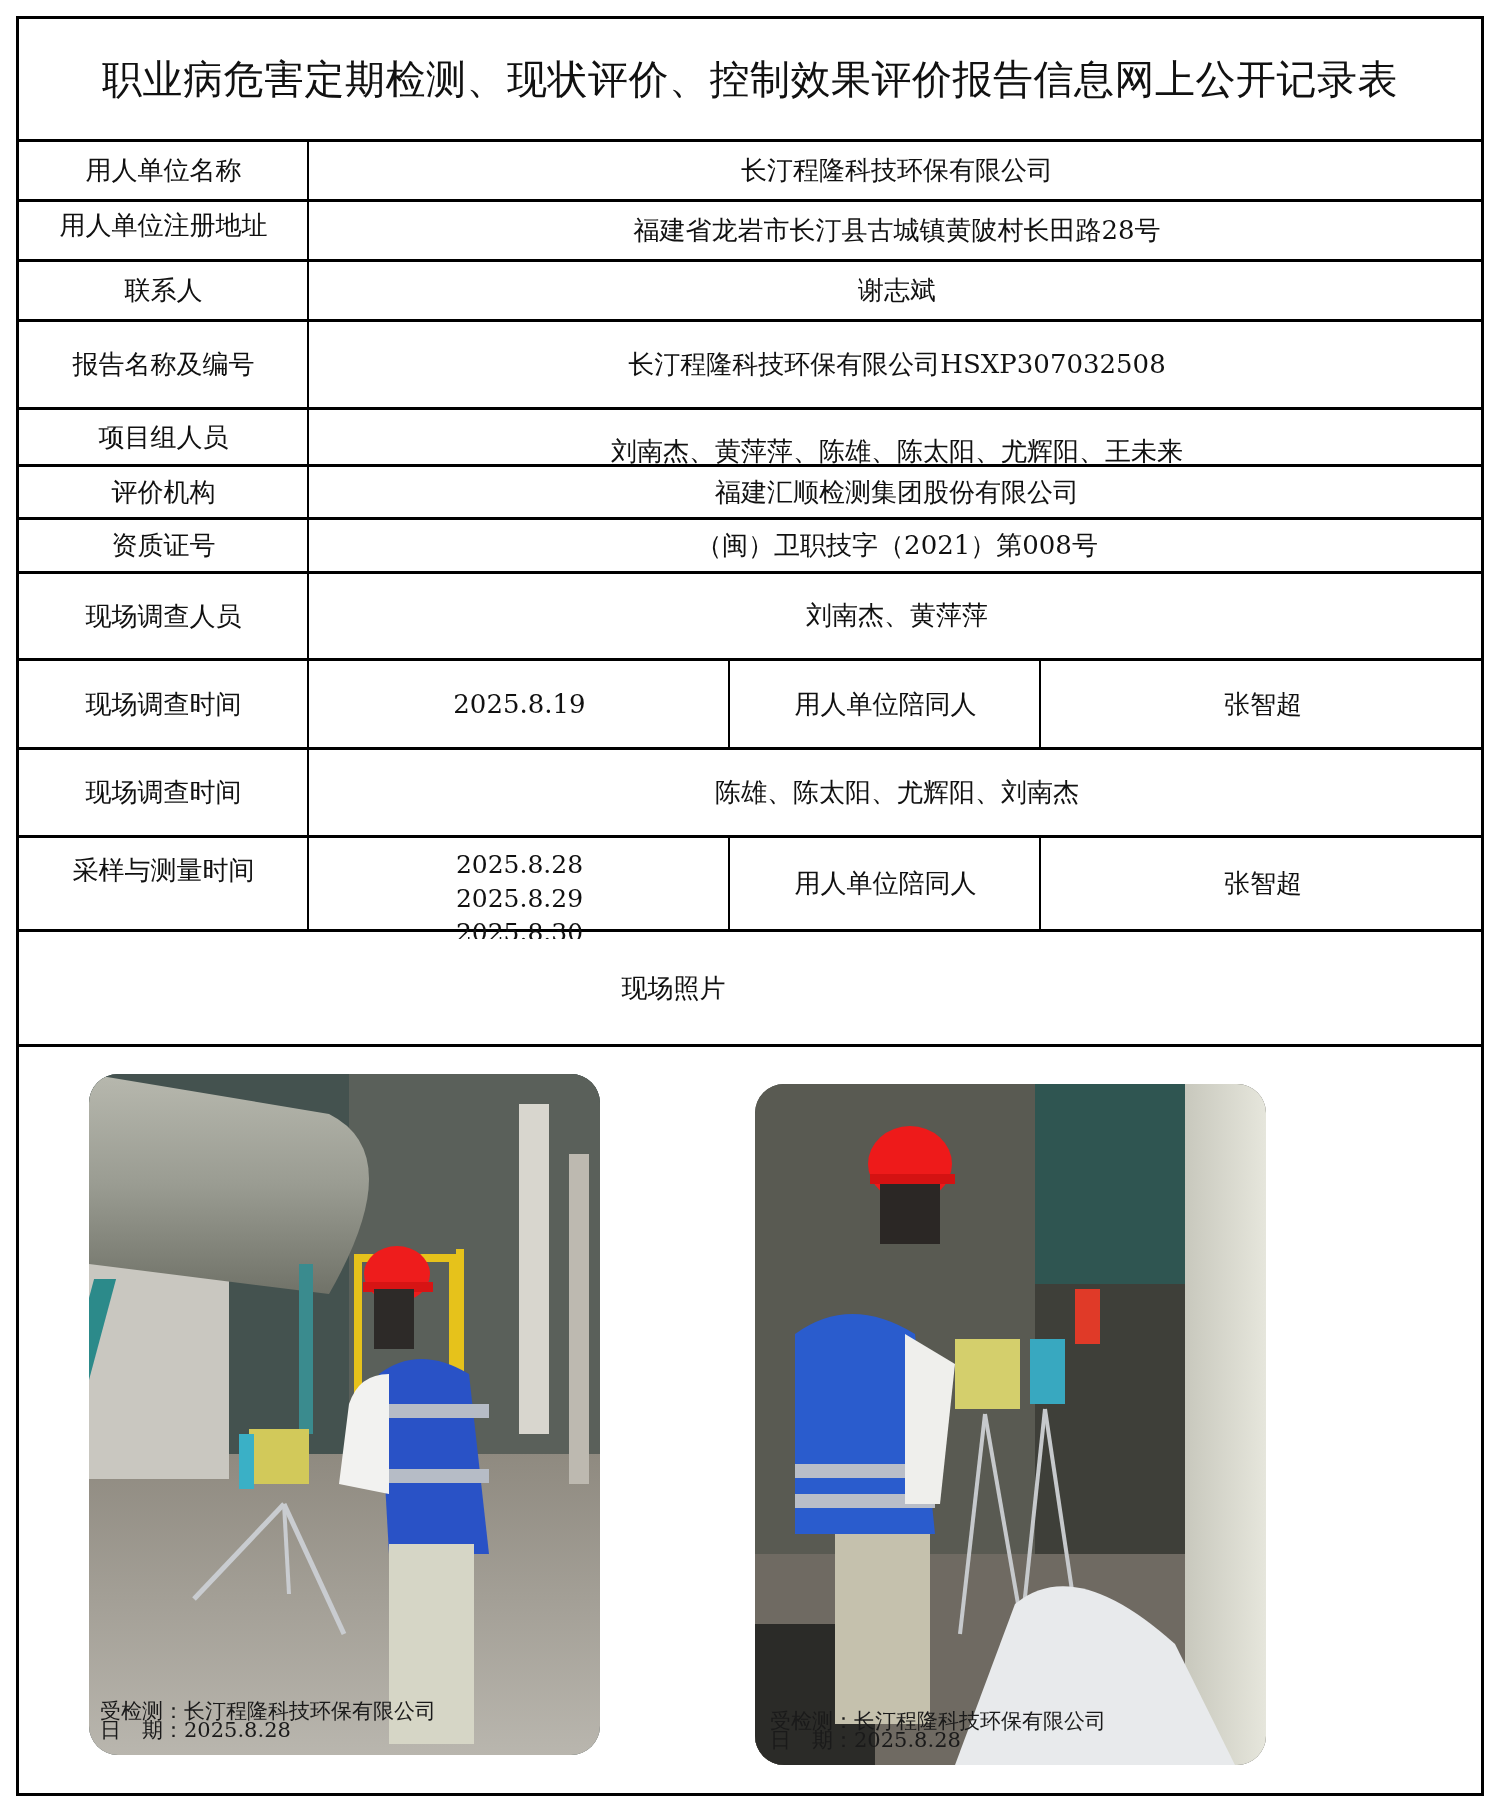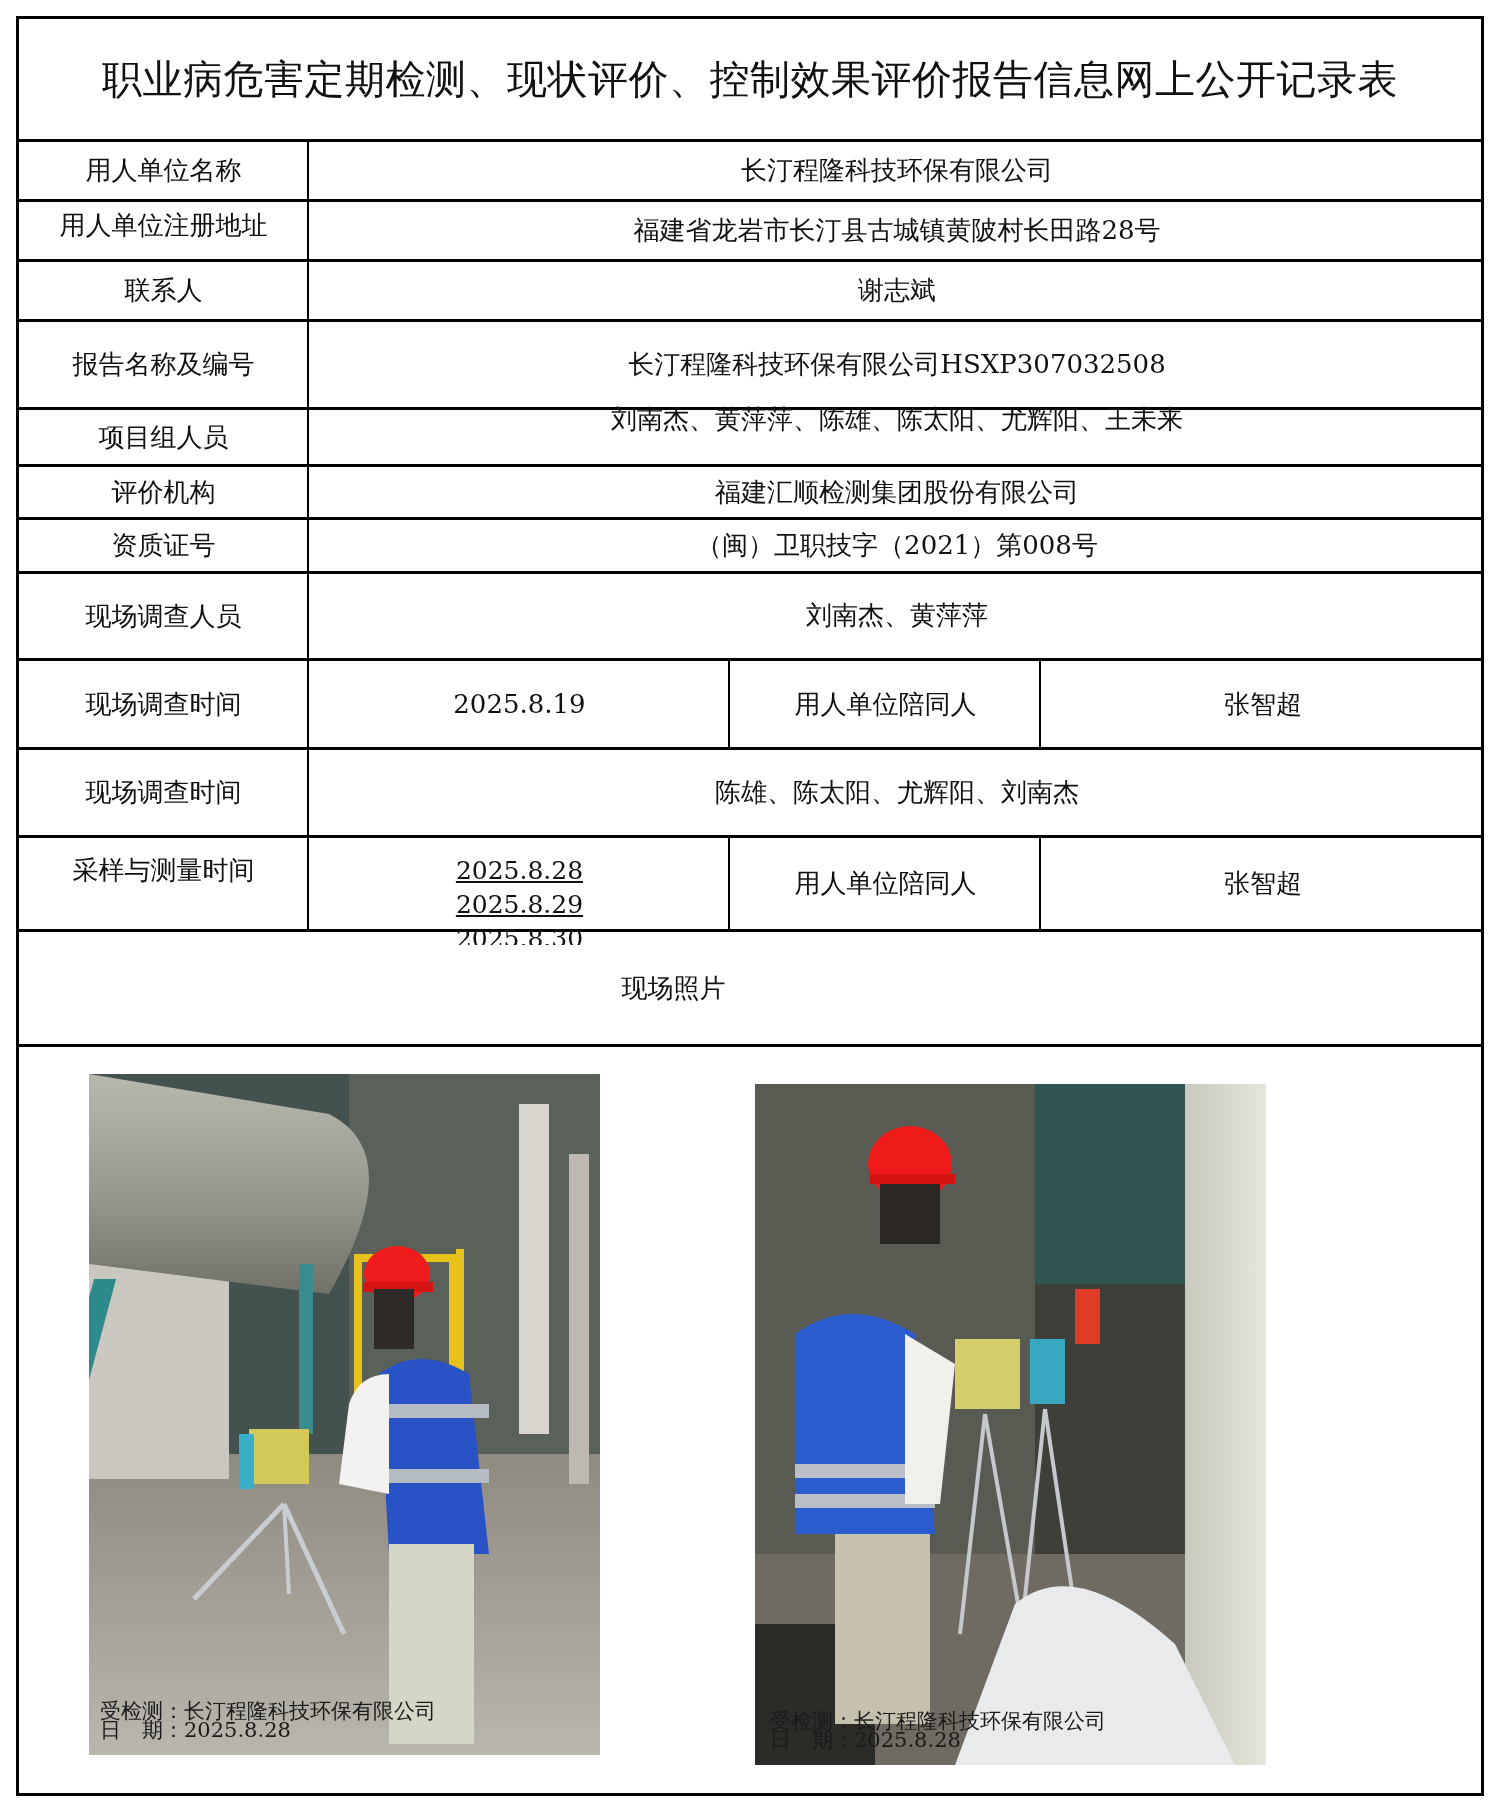--- a/index.html
+++ b/index.html
@@ -22,24 +22,24 @@
     position: absolute; display: flex; align-items: center; justify-content: center;
     text-align: left; font-size: 26px; white-space: nowrap; overflow: hidden;
   }
   .label-col { left: 19px; width: 289px; }
   .value-col { left: 310px; width: 1174px; }
   .c2 { left: 310px; width: 419px; }
   .c3 { left: 731px; width: 309px; }
   .c4 { left: 1042px; width: 442px; }
   .dates {
     display: flex; flex-direction: column; align-items: center; justify-content: flex-start;
-    padding-top: 16px; line-height: 34px; font-size: 25px; text-decoration: underline;
+    padding-top: 10px; line-height: 34px; font-size: 25px;
   }
   .photo {
-    position: absolute; overflow: hidden;
+    position: absolute; overflow: hidden; border-radius: 29px;
   }
   .photo svg { position: absolute; left: 0; top: 0; }
   .caption {
     position: absolute; font-size: 21px; line-height: 19px; color: #1a1a1a; white-space: nowrap;
   }
 </style>
 </head>
 <body>
 
 <div class="frame"></div>
@@ -72,21 +72,21 @@
 <div class="cell label-col" style="top:202px;height:46px">用人单位注册地址</div>
 <div class="cell value-col" style="top:202px;height:57px">福建省龙岩市长汀县古城镇黄陂村长田路28号</div>
 
 <div class="cell label-col" style="top:262px;height:57px">联系人</div>
 <div class="cell value-col" style="top:262px;height:57px">谢志斌</div>
 
 <div class="cell label-col" style="top:322px;height:85px">报告名称及编号</div>
 <div class="cell value-col" style="top:322px;height:85px">长汀程隆科技环保有限公司HSXP307032508</div>
 
 <div class="cell label-col" style="top:410px;height:54px">项目组人员</div>
-<div class="cell value-col" style="top:392px;height:54px">刘南杰、黄萍萍、陈雄、陈太阳、尤辉阳、王未来</div>
+<div class="cell value-col" style="top:424px;height:54px">刘南杰、黄萍萍、陈雄、陈太阳、尤辉阳、王未来</div>
 
 <div class="cell label-col" style="top:467px;height:50px">评价机构</div>
 <div class="cell value-col" style="top:467px;height:50px">福建汇顺检测集团股份有限公司</div>
 
 <div class="cell label-col" style="top:520px;height:51px">资质证号</div>
 <div class="cell value-col" style="top:520px;height:51px">（闽）卫职技字（2021）第008号</div>
 
 <div class="cell label-col" style="top:574px;height:84px">现场调查人员</div>
 <div class="cell value-col" style="top:574px;height:82px">刘南杰、黄萍萍</div>
 

